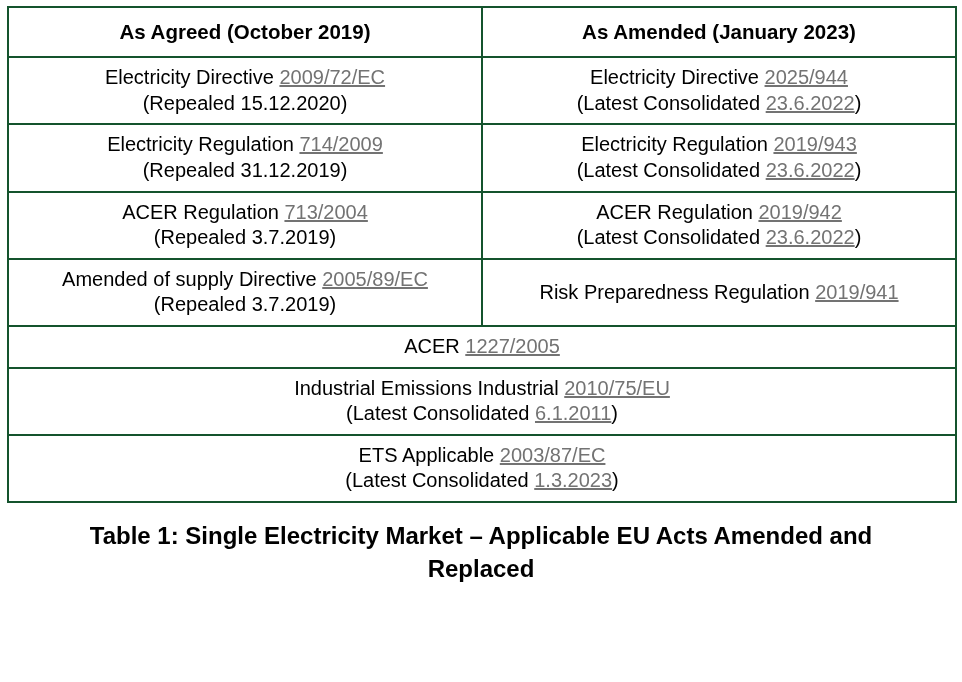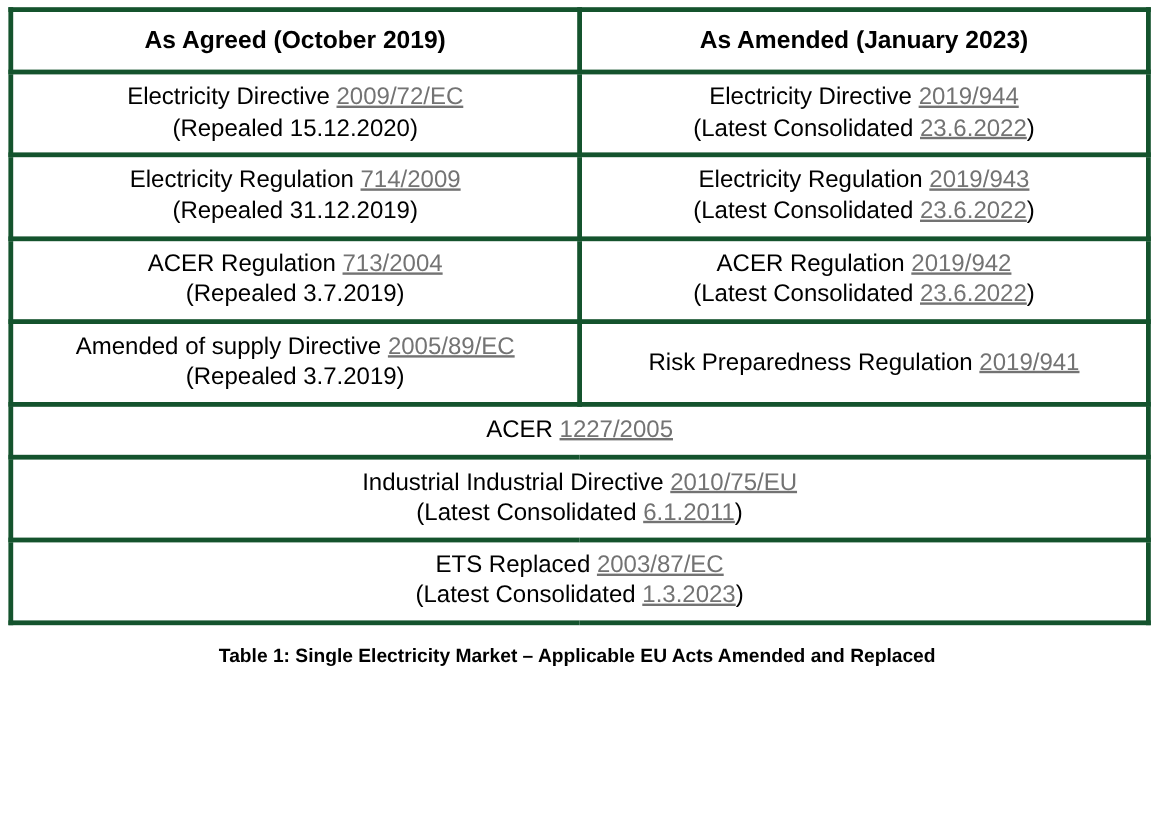--- a/index.html
+++ b/index.html
@@ -20,21 +20,21 @@
     position: relative;
     box-sizing: border-box;
   }
   table.eu-table {
     border-collapse: collapse;
     table-layout: fixed;
     width: 948px;
     margin: 6px 0 0 7px;
   }
   table.eu-table td, table.eu-table th {
-    border: 4px solid #14532d;
+    border: 2px solid #14532d;
     text-align: center;
     vertical-align: middle;
     padding: 7px 6px;
     font-size: 20px;
     line-height: 1.28;
   }
   table.eu-table th {
     font-weight: bold;
     font-size: 20.5px;
     padding: 11px 6px;
@@ -45,21 +45,21 @@
     color: #737373;
     text-decoration: underline;
     cursor: pointer;
   }
   .cell-line { display: block; white-space: nowrap; }
   .caption {
     width: 860px;
     margin: 16px auto 0 auto;
     text-align: center;
     font-weight: bold;
-    font-size: 16px;
+    font-size: 24px;
     line-height: 1.38;
   }
 </style>
 </head>
 <body>
 
 <div class="page">
 
   <table class="eu-table">
     <colgroup>
@@ -73,21 +73,21 @@
       </tr>
     </thead>
     <tbody>
 
       <tr>
         <td>
           <span class="cell-line"><span>Electricity Directive </span><a class="lnk" href="#">2009/72/EC</a><span></span></span>
           <span class="cell-line"><span>(Repealed 15.12.2020)</span><span></span></span>
         </td>
         <td>
-          <span class="cell-line"><span>Electricity Directive </span><a class="lnk" href="#">2019/944</a><span></span></span>
+          <span class="cell-line"><span>Electricity Directive </span><a class="lnk" href="#">2025/944</a><span></span></span>
           <span class="cell-line"><span>(Latest Consolidated </span><a class="lnk" href="#">23.6.2022</a><span>)</span></span>
         </td>
       </tr>
 
       <tr>
         <td>
           <span class="cell-line"><span>Electricity Regulation </span><a class="lnk" href="#">714/2009</a><span></span></span>
           <span class="cell-line"><span>(Repealed 31.12.2019)</span><span></span></span>
         </td>
         <td>
@@ -118,28 +118,28 @@
       </tr>
 
       <tr>
         <td colspan="2">
           <span class="cell-line"><span>ACER </span><a class="lnk" href="#">1227/2005</a><span></span></span>
         </td>
       </tr>
 
       <tr>
         <td colspan="2">
-          <span class="cell-line"><span>Industrial Industrial Directive </span><a class="lnk" href="#">2010/75/EU</a><span></span></span>
+          <span class="cell-line"><span>Industrial Emissions Industrial </span><a class="lnk" href="#">2010/75/EU</a><span></span></span>
           <span class="cell-line"><span>(Latest Consolidated </span><a class="lnk" href="#">6.1.2011</a><span>)</span></span>
         </td>
       </tr>
 
       <tr>
         <td colspan="2">
-          <span class="cell-line"><span>ETS Replaced </span><a class="lnk" href="#">2003/87/EC</a><span></span></span>
+          <span class="cell-line"><span>ETS Applicable </span><a class="lnk" href="#">2003/87/EC</a><span></span></span>
           <span class="cell-line"><span>(Latest Consolidated </span><a class="lnk" href="#">1.3.2023</a><span>)</span></span>
         </td>
       </tr>
     </tbody>
   </table>
 
   <div class="caption">Table 1: Single Electricity Market – Applicable EU Acts Amended and Replaced</div>
 
 </div>
 

